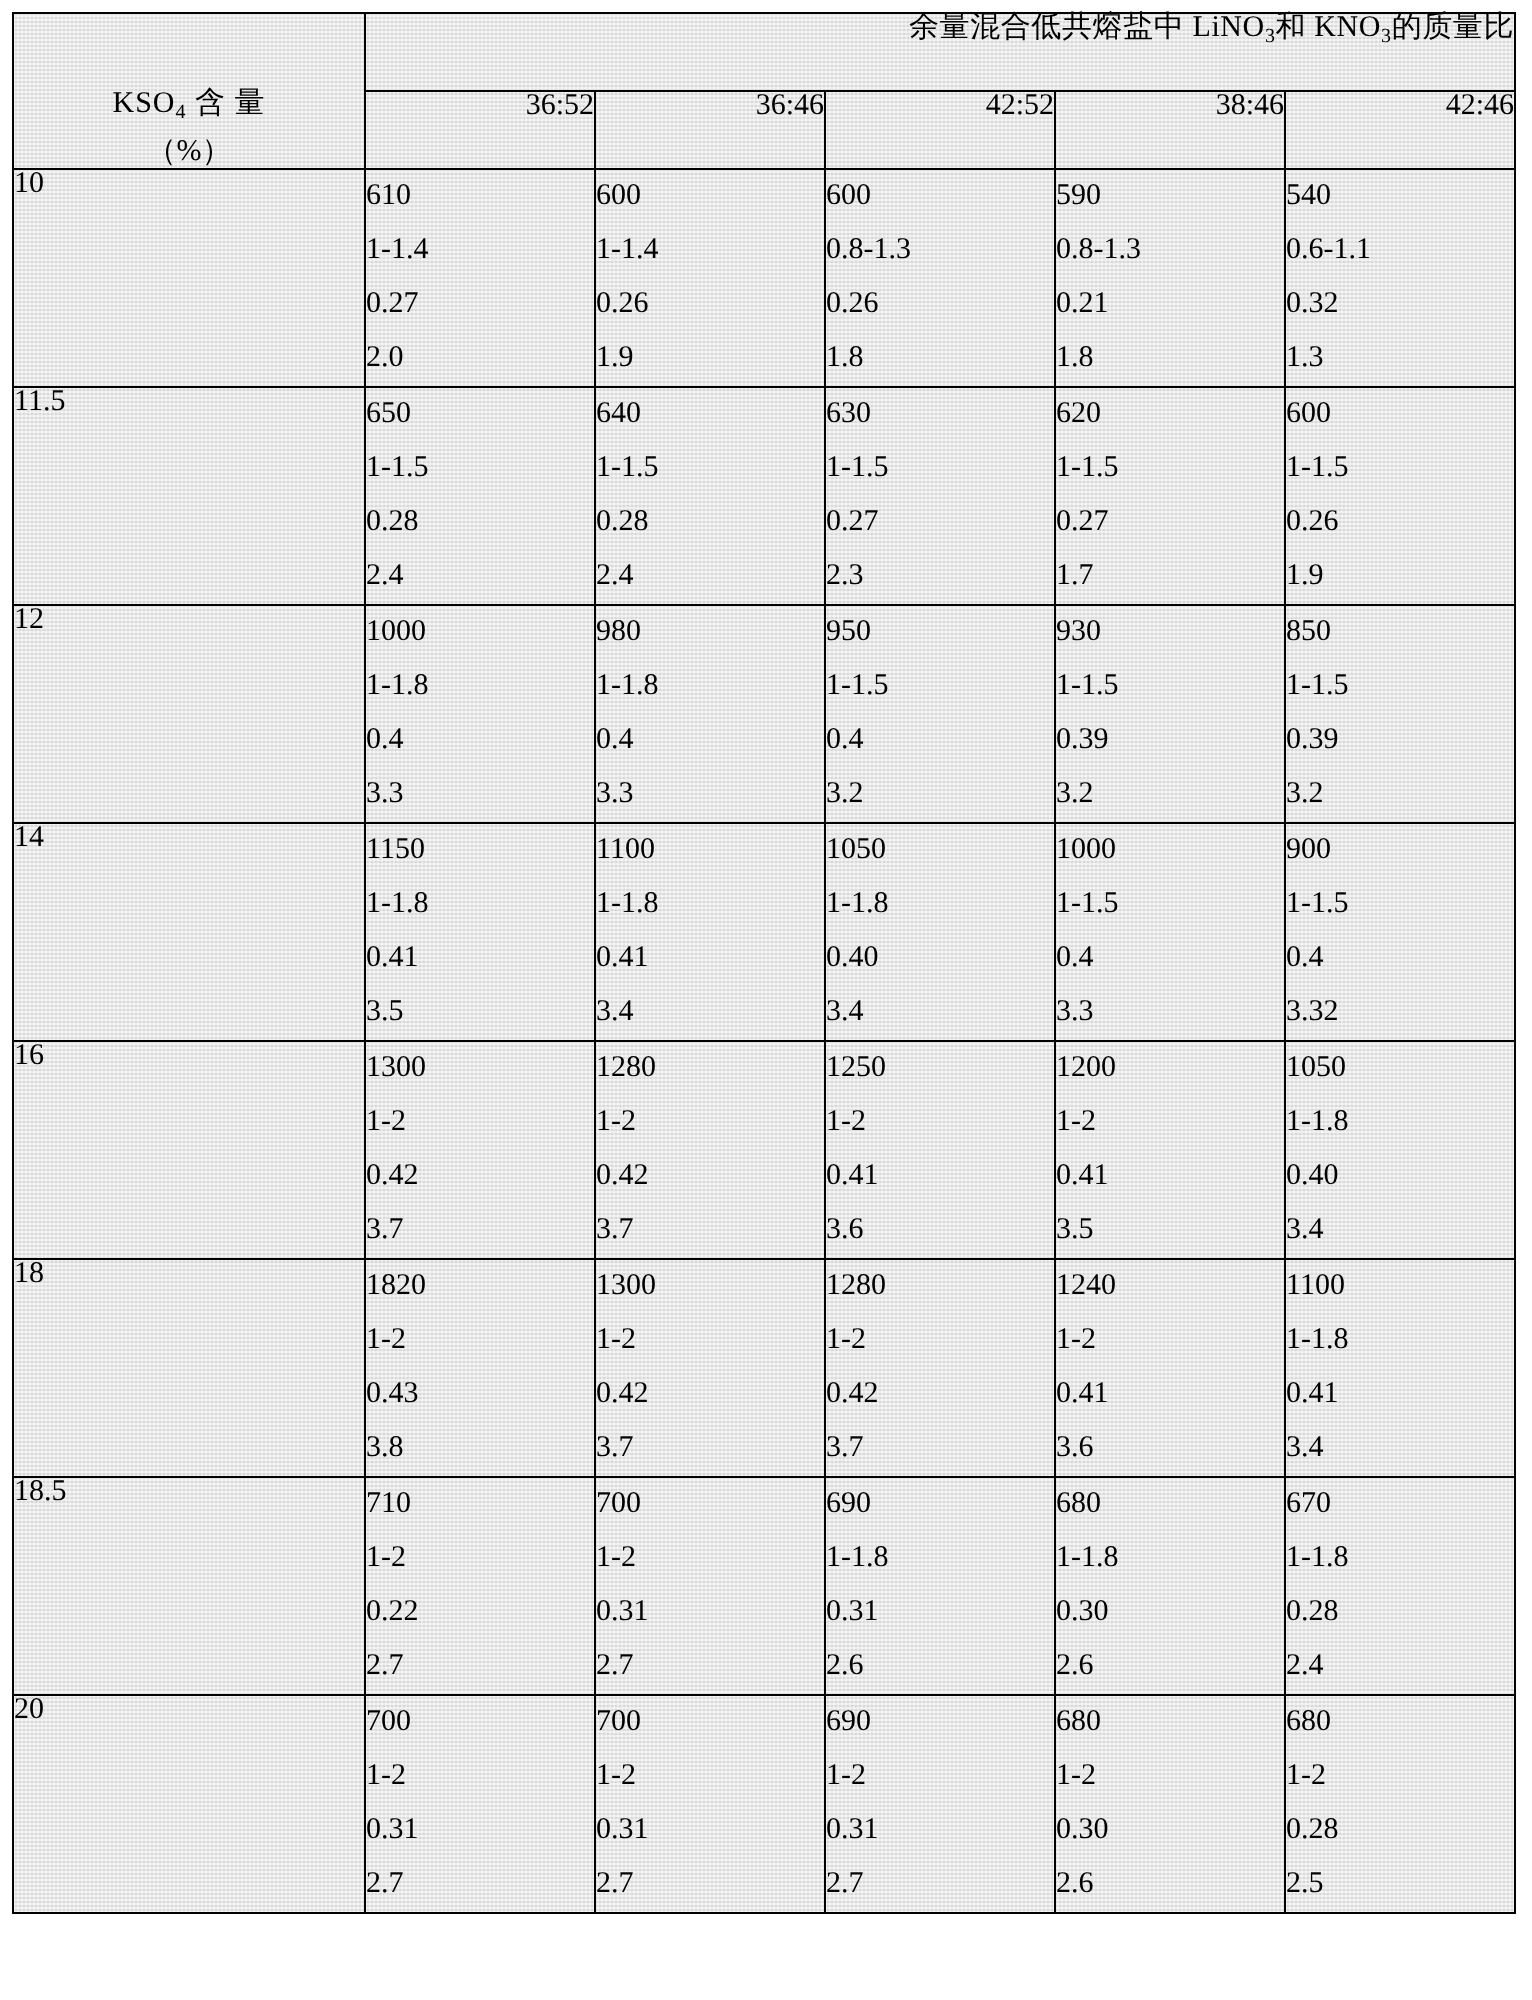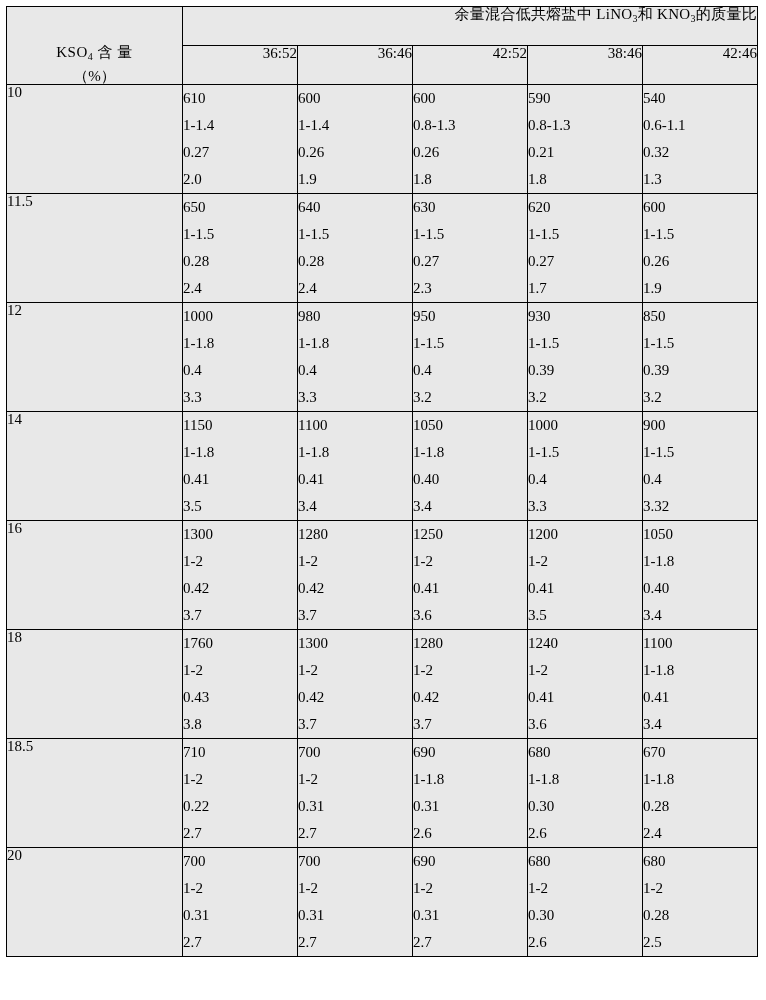--- a/index.html
+++ b/index.html
@@ -289,21 +289,21 @@
         <td class="metric-cell">
           <span class="mline">1050</span>
           <span class="mline">1-1.8</span>
           <span class="mline">0.40</span>
           <span class="mline">3.4</span>
         </td>
       </tr>
       <tr>
         <td class="row-label">18</td>
         <td class="metric-cell">
-          <span class="mline">1760</span>
+          <span class="mline">1820</span>
           <span class="mline">1-2</span>
           <span class="mline">0.43</span>
           <span class="mline">3.8</span>
         </td>
         <td class="metric-cell">
           <span class="mline">1300</span>
           <span class="mline">1-2</span>
           <span class="mline">0.42</span>
           <span class="mline">3.7</span>
         </td>

